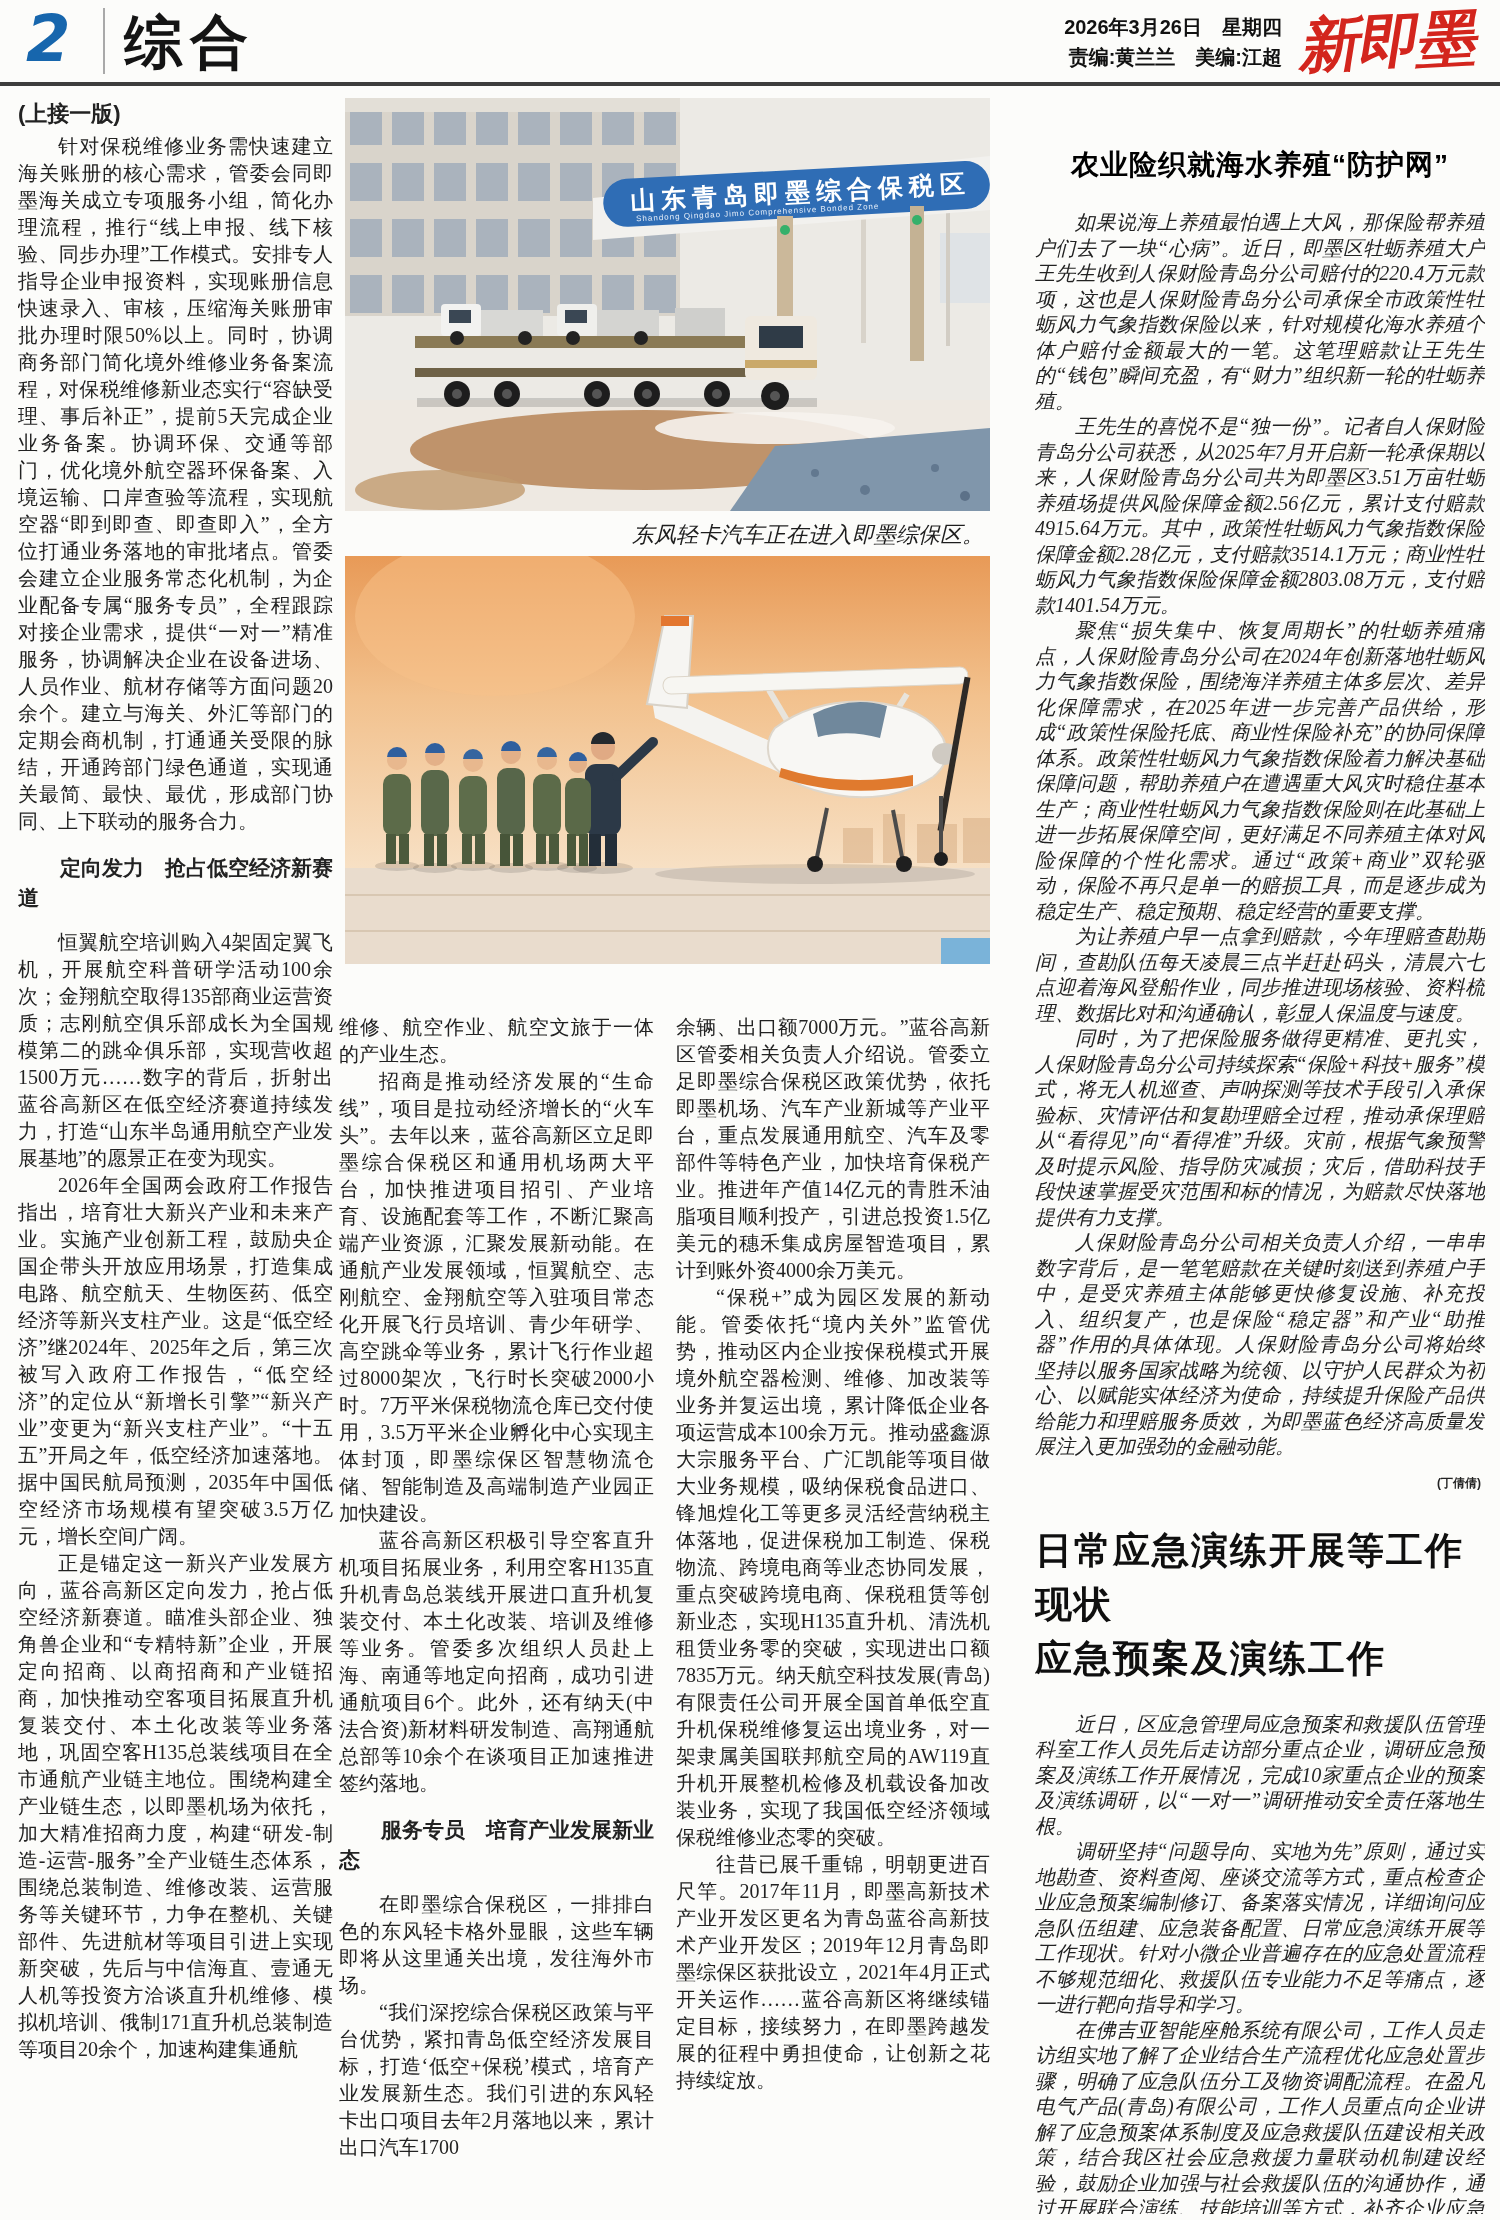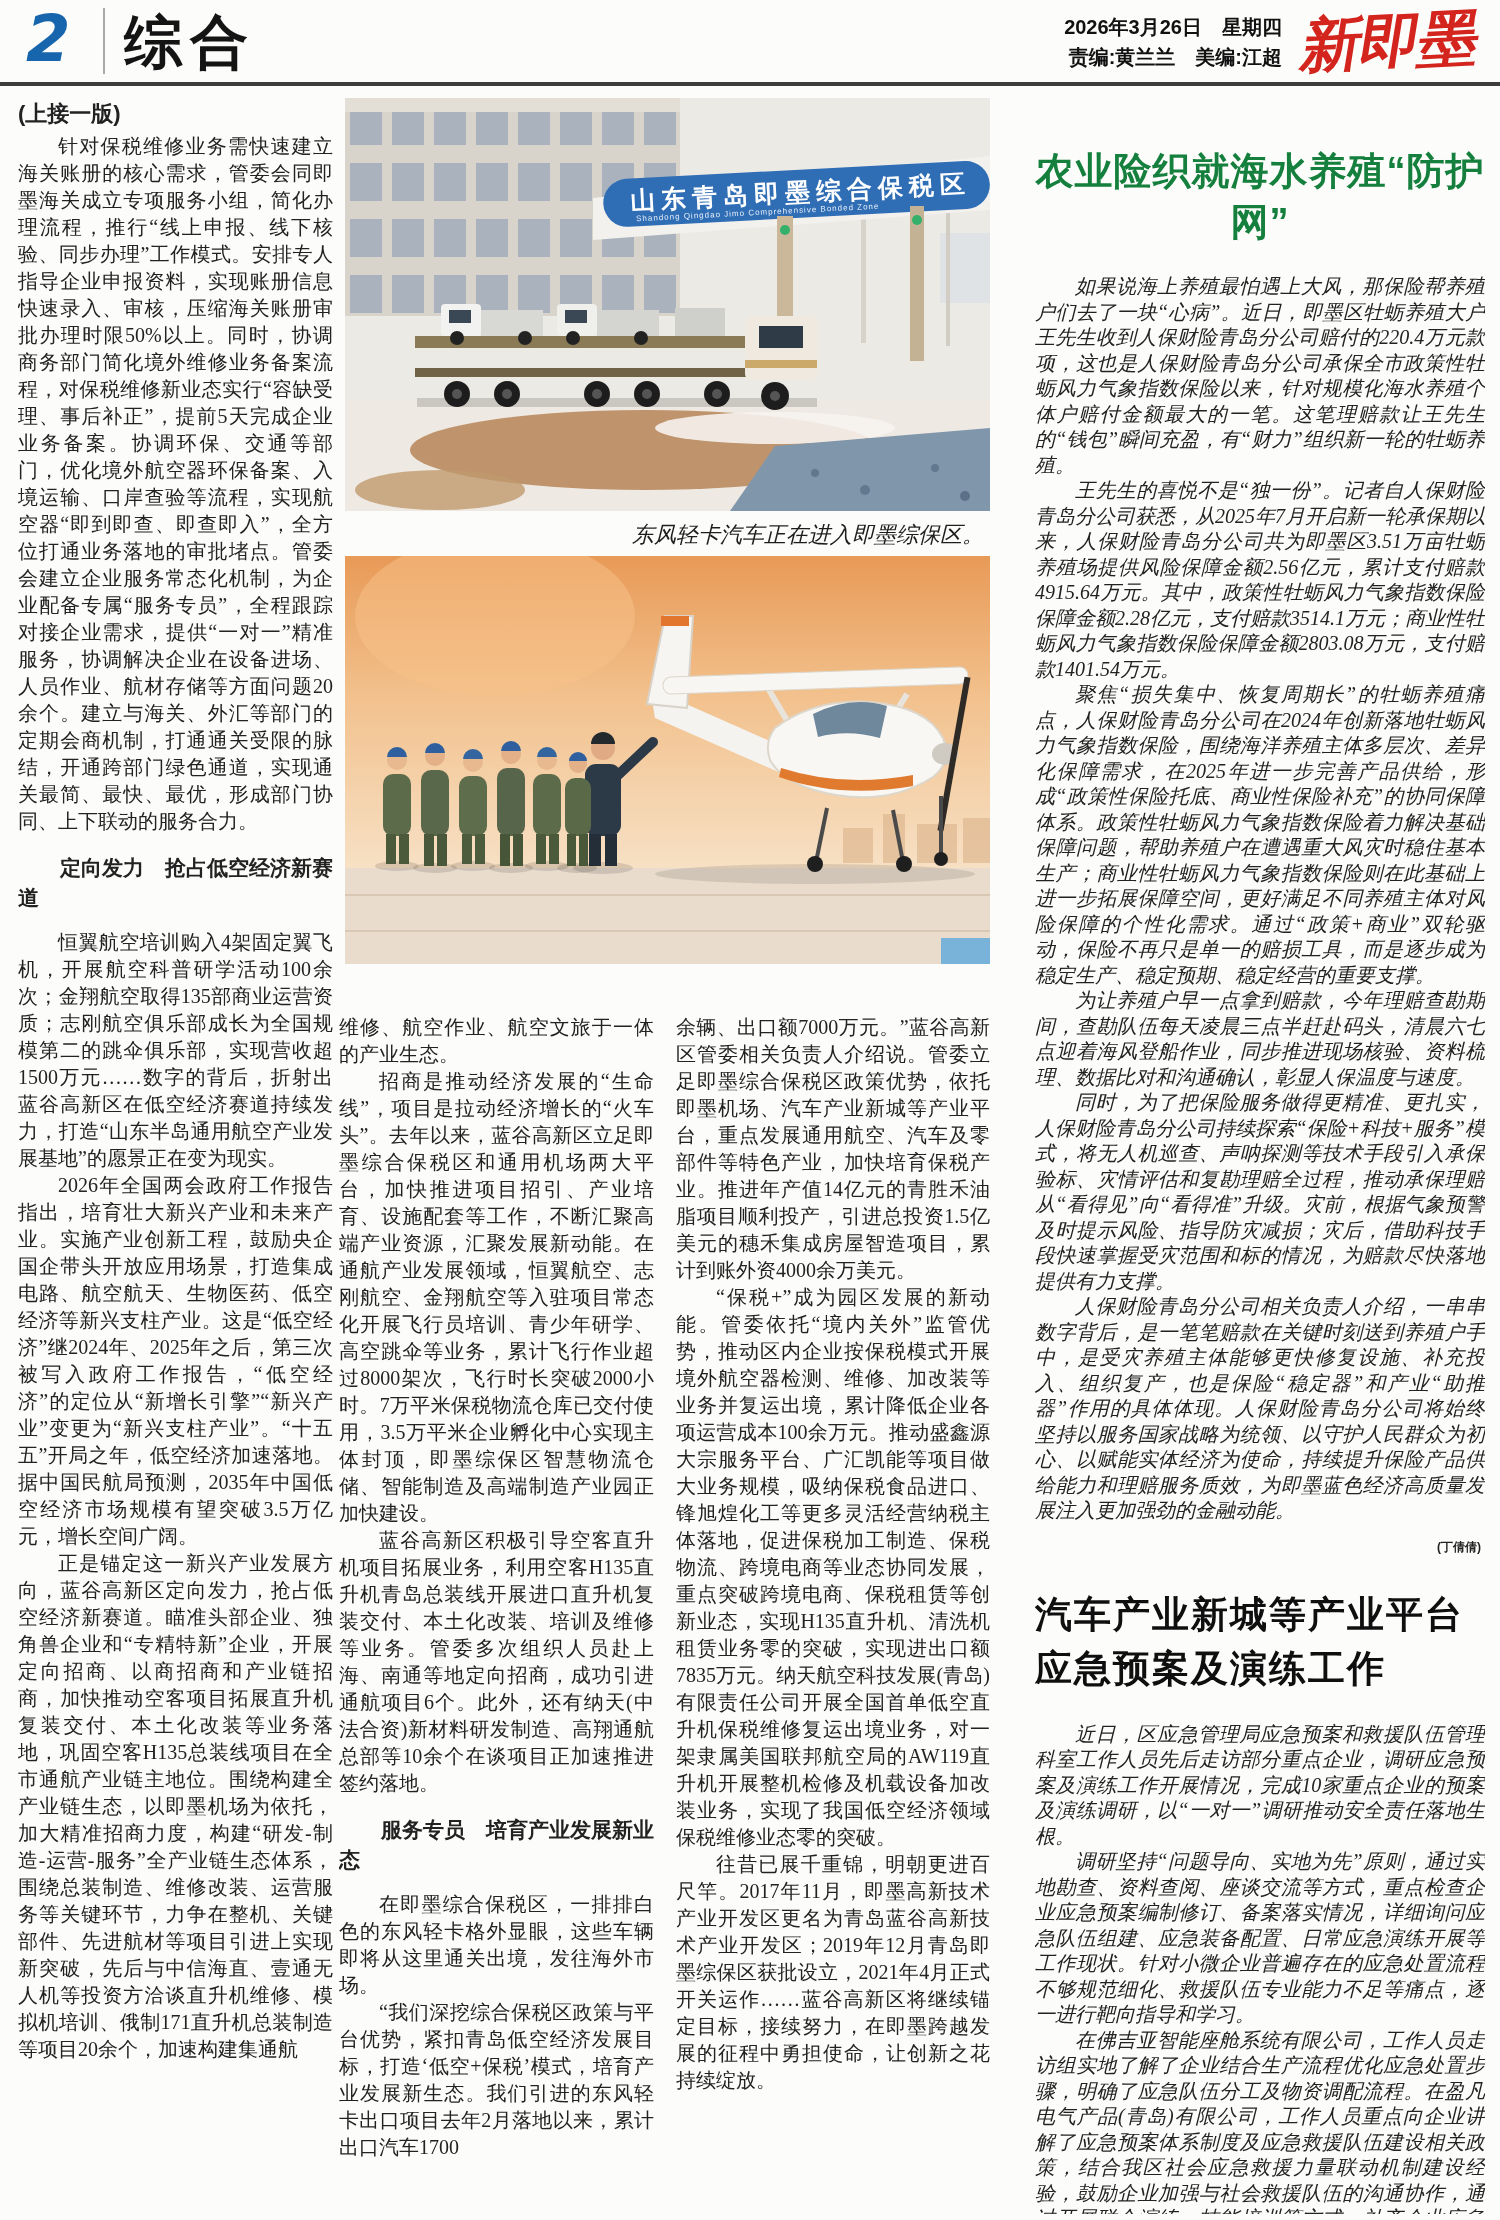--- a/index.html
+++ b/index.html
@@ -29,22 +29,22 @@
            line-height:30px;margin:18px 0 16px 0;text-indent:2em;text-align:left;}
   #col1{left:18px;top:100px;width:315px;height:2104px;}
   #col2{left:339px;top:1014px;width:315px;height:1192px;}
   #col3{left:676px;top:1014px;width:314px;height:1192px;}
   
   .photo{position:absolute;left:345px;display:block;}
   .caption{position:absolute;left:345px;width:645px;text-align:right;font-size:22px;
            font-style:italic;color:#1d1d1d;padding-right:6px;box-sizing:border-box;}
   
   #col4{left:1035px;top:96px;width:450px;height:2118px;position:absolute;overflow:hidden;}
-  .a-title{font-family:"Liberation Sans",sans-serif;font-weight:bold;font-size:38px;
-           color:#15803d;text-align:center;margin:50px 0 0 0;letter-spacing:1px;}
+  .a-title{font-family:"Liberation Sans",sans-serif;font-weight:bold;font-size:28px;
+           color:#000000;text-align:center;margin:50px 0 0 0;letter-spacing:1px;}
   .a2-title{font-family:"Liberation Sans",sans-serif;font-weight:bold;font-size:37px;
             color:#0f0f0f;text-align:left;line-height:54px;margin:28px 0 0 0;letter-spacing:2px;}
   .a-body{margin-top:26px;}
   .a-body p{margin:0;text-indent:2em;font-size:20px;line-height:25.5px;text-align:justify;font-style:italic;}
   .byline{text-align:right;font-weight:bold;font-family:"Liberation Sans",sans-serif;
           font-size:12px;line-height:26px;padding-right:4px;margin-top:10px;}
 </style>
 </head>
 <body>
 
@@ -271,21 +271,21 @@
       <p>如果说海上养殖最怕遇上大风，那保险帮养殖户们去了一块“心病”。近日，即墨区牡蛎养殖大户王先生收到人保财险青岛分公司赔付的220.4万元款项，这也是人保财险青岛分公司承保全市政策性牡蛎风力气象指数保险以来，针对规模化海水养殖个体户赔付金额最大的一笔。这笔理赔款让王先生的“钱包”瞬间充盈，有“财力”组织新一轮的牡蛎养殖。</p>
       <p>王先生的喜悦不是“独一份”。记者自人保财险青岛分公司获悉，从2025年7月开启新一轮承保期以来，人保财险青岛分公司共为即墨区3.51万亩牡蛎养殖场提供风险保障金额2.56亿元，累计支付赔款4915.64万元。其中，政策性牡蛎风力气象指数保险保障金额2.28亿元，支付赔款3514.1万元；商业性牡蛎风力气象指数保险保障金额2803.08万元，支付赔款1401.54万元。</p>
       <p>聚焦“损失集中、恢复周期长”的牡蛎养殖痛点，人保财险青岛分公司在2024年创新落地牡蛎风力气象指数保险，围绕海洋养殖主体多层次、差异化保障需求，在2025年进一步完善产品供给，形成“政策性保险托底、商业性保险补充”的协同保障体系。政策性牡蛎风力气象指数保险着力解决基础保障问题，帮助养殖户在遭遇重大风灾时稳住基本生产；商业性牡蛎风力气象指数保险则在此基础上进一步拓展保障空间，更好满足不同养殖主体对风险保障的个性化需求。通过“政策+商业”双轮驱动，保险不再只是单一的赔损工具，而是逐步成为稳定生产、稳定预期、稳定经营的重要支撑。</p>
       <p>为让养殖户早一点拿到赔款，今年理赔查勘期间，查勘队伍每天凌晨三点半赶赴码头，清晨六七点迎着海风登船作业，同步推进现场核验、资料梳理、数据比对和沟通确认，彰显人保温度与速度。</p>
       <p>同时，为了把保险服务做得更精准、更扎实，人保财险青岛分公司持续探索“保险+科技+服务”模式，将无人机巡查、声呐探测等技术手段引入承保验标、灾情评估和复勘理赔全过程，推动承保理赔从“看得见”向“看得准”升级。灾前，根据气象预警及时提示风险、指导防灾减损；灾后，借助科技手段快速掌握受灾范围和标的情况，为赔款尽快落地提供有力支撑。</p>
       <p>人保财险青岛分公司相关负责人介绍，一串串数字背后，是一笔笔赔款在关键时刻送到养殖户手中，是受灾养殖主体能够更快修复设施、补充投入、组织复产，也是保险“稳定器”和产业“助推器”作用的具体体现。人保财险青岛分公司将始终坚持以服务国家战略为统领、以守护人民群众为初心、以赋能实体经济为使命，持续提升保险产品供给能力和理赔服务质效，为即墨蓝色经济高质量发展注入更加强劲的金融动能。</p>
     </div>
     <div class="byline">(丁倩倩)</div>
 
     <div class="a2-title">
-      <div>汽车产业新城等产业平台</div>
+      <div>日常应急演练开展等工作现状</div>
       <div>应急预案及演练工作</div>
     </div>
     <div class="a-body">
       <p>近日，区应急管理局应急预案和救援队伍管理科室工作人员先后走访部分重点企业，调研应急预案及演练工作开展情况，完成10家重点企业的预案及演练调研，以“一对一”调研推动安全责任落地生根。</p>
       <p>调研坚持“问题导向、实地为先”原则，通过实地勘查、资料查阅、座谈交流等方式，重点检查企业应急预案编制修订、备案落实情况，详细询问应急队伍组建、应急装备配置、日常应急演练开展等工作现状。针对小微企业普遍存在的应急处置流程不够规范细化、救援队伍专业能力不足等痛点，逐一进行靶向指导和学习。</p>
       <p>在佛吉亚智能座舱系统有限公司，工作人员走访组实地了解了企业结合生产流程优化应急处置步骤，明确了应急队伍分工及物资调配流程。在盈凡电气产品(青岛)有限公司，工作人员重点向企业讲解了应急预案体系制度及应急救援队伍建设相关政策，结合我区社会应急救援力量联动机制建设经验，鼓励企业加强与社会救援队伍的沟通协作，通过开展联合演练、技能培训等方式，补齐企业应急救援专业短板。</p>
     </div>
 
   </div>
 

